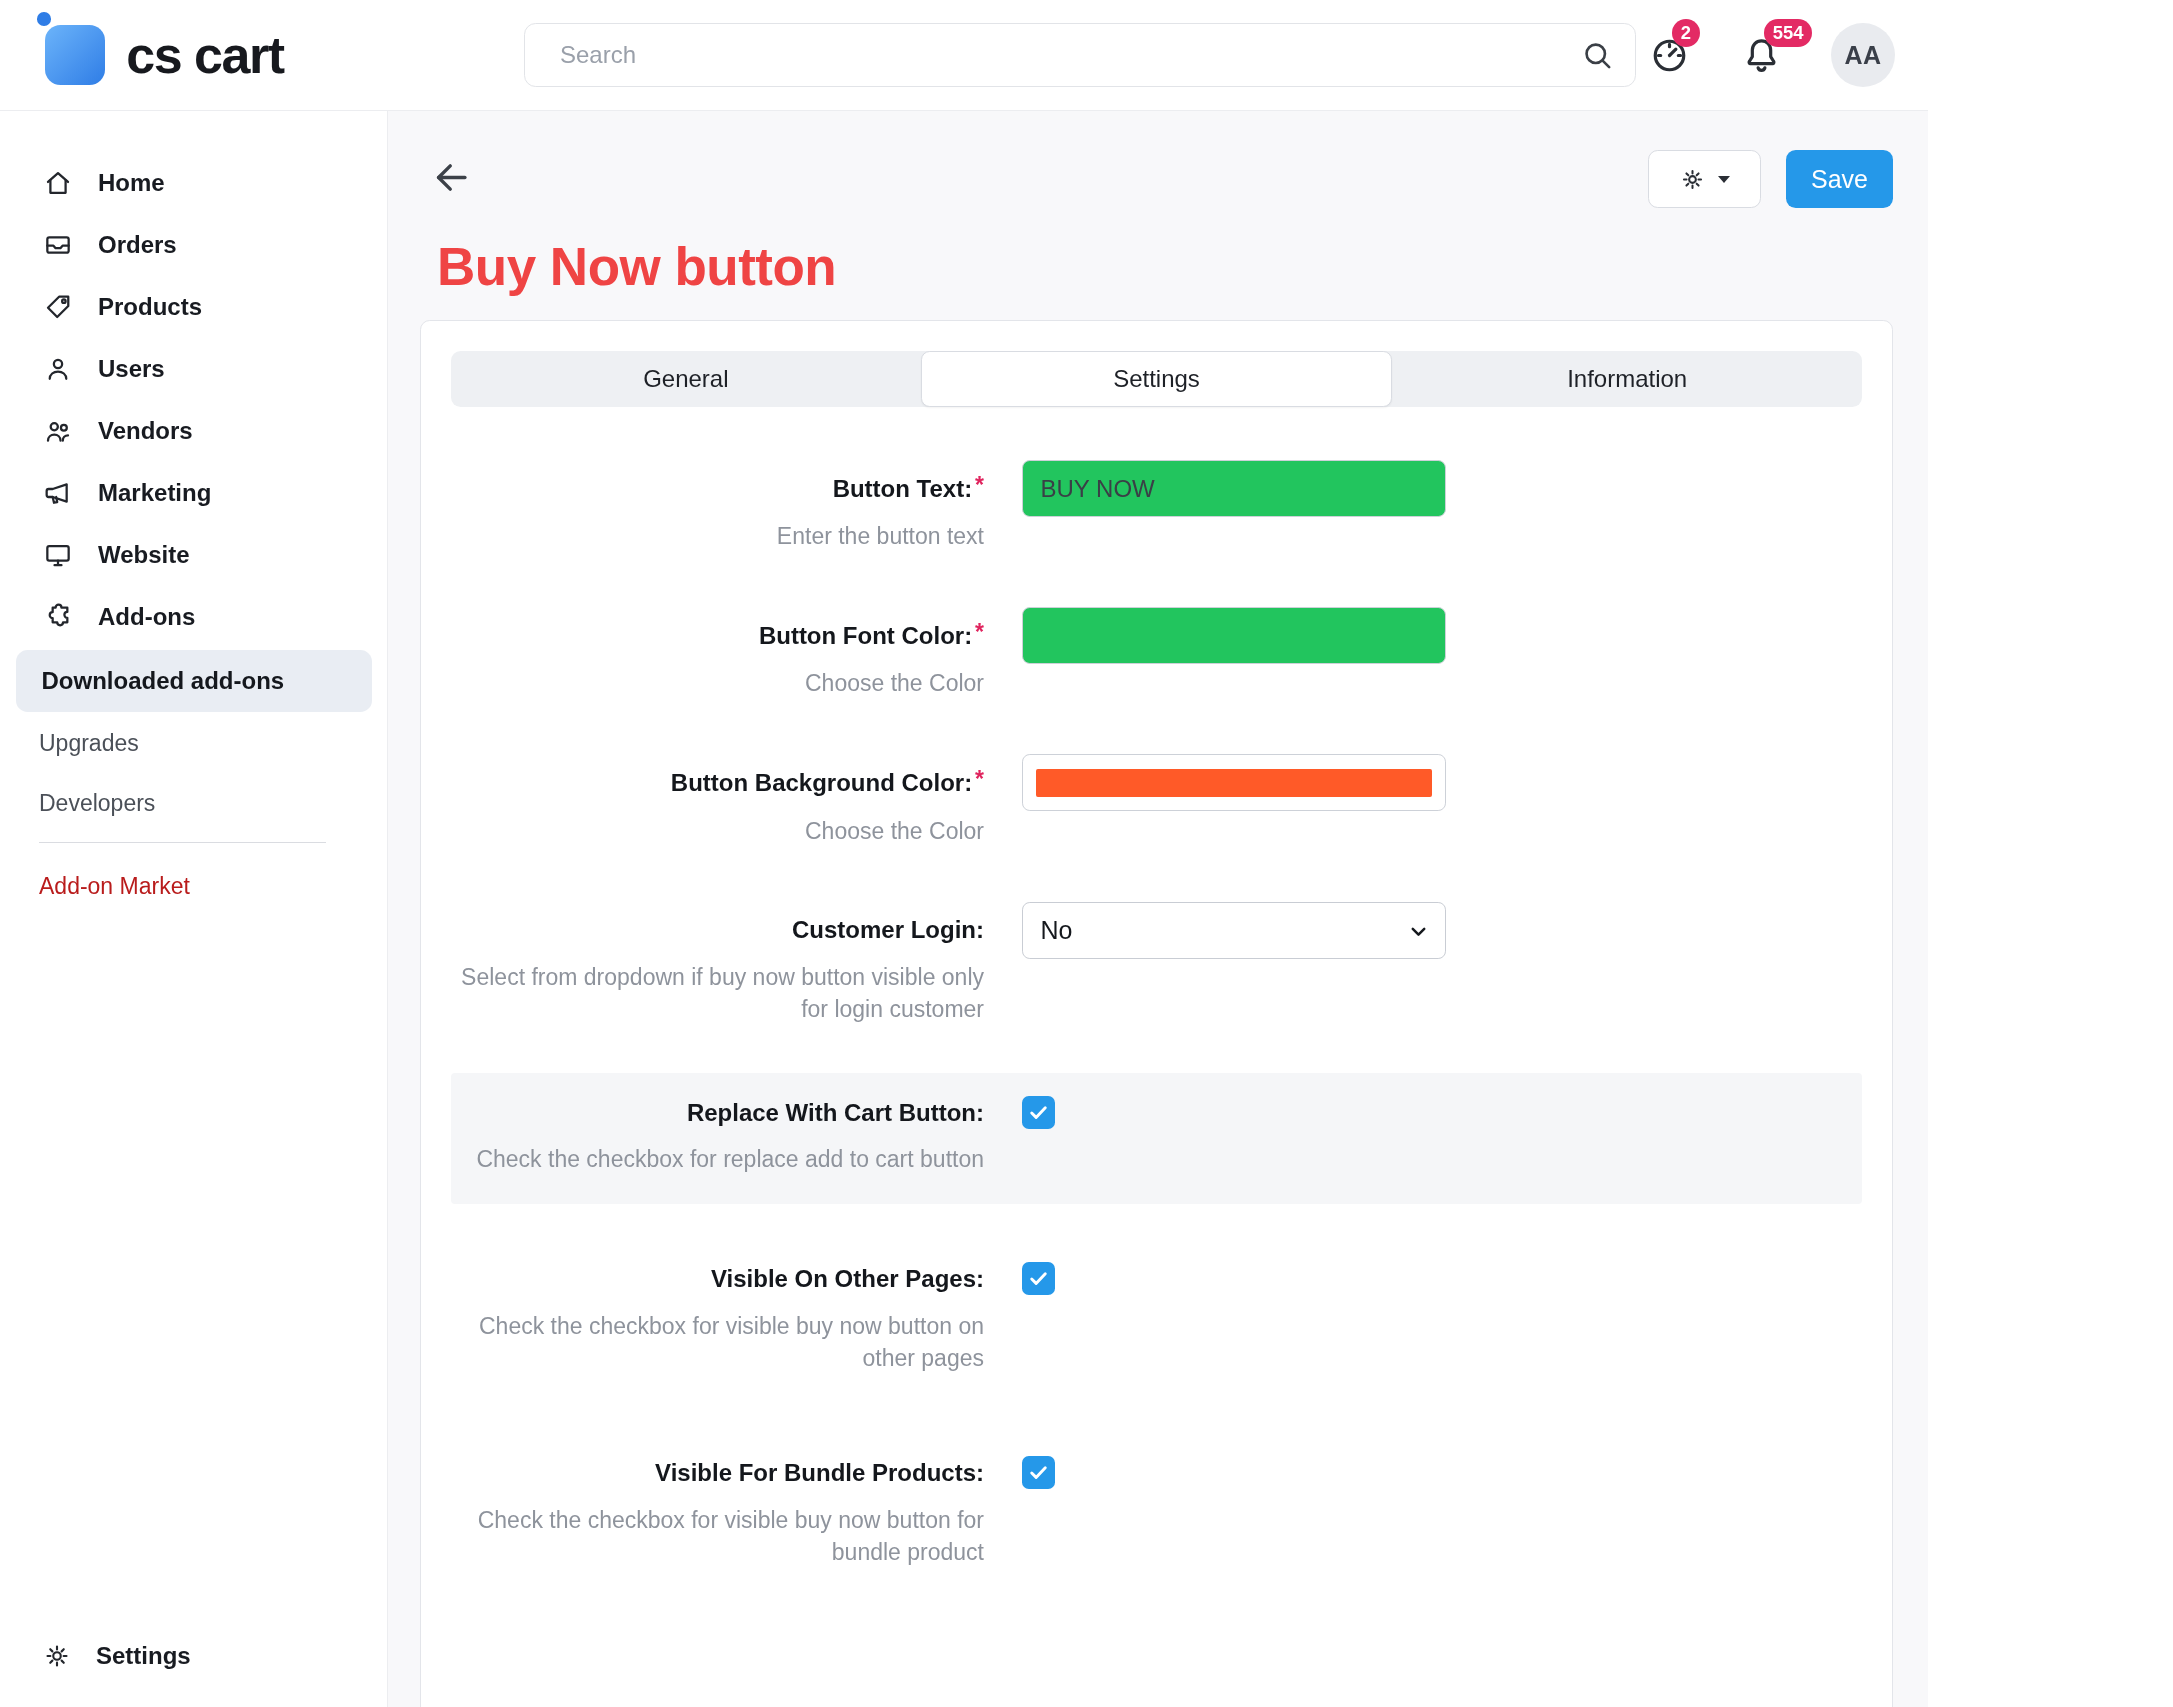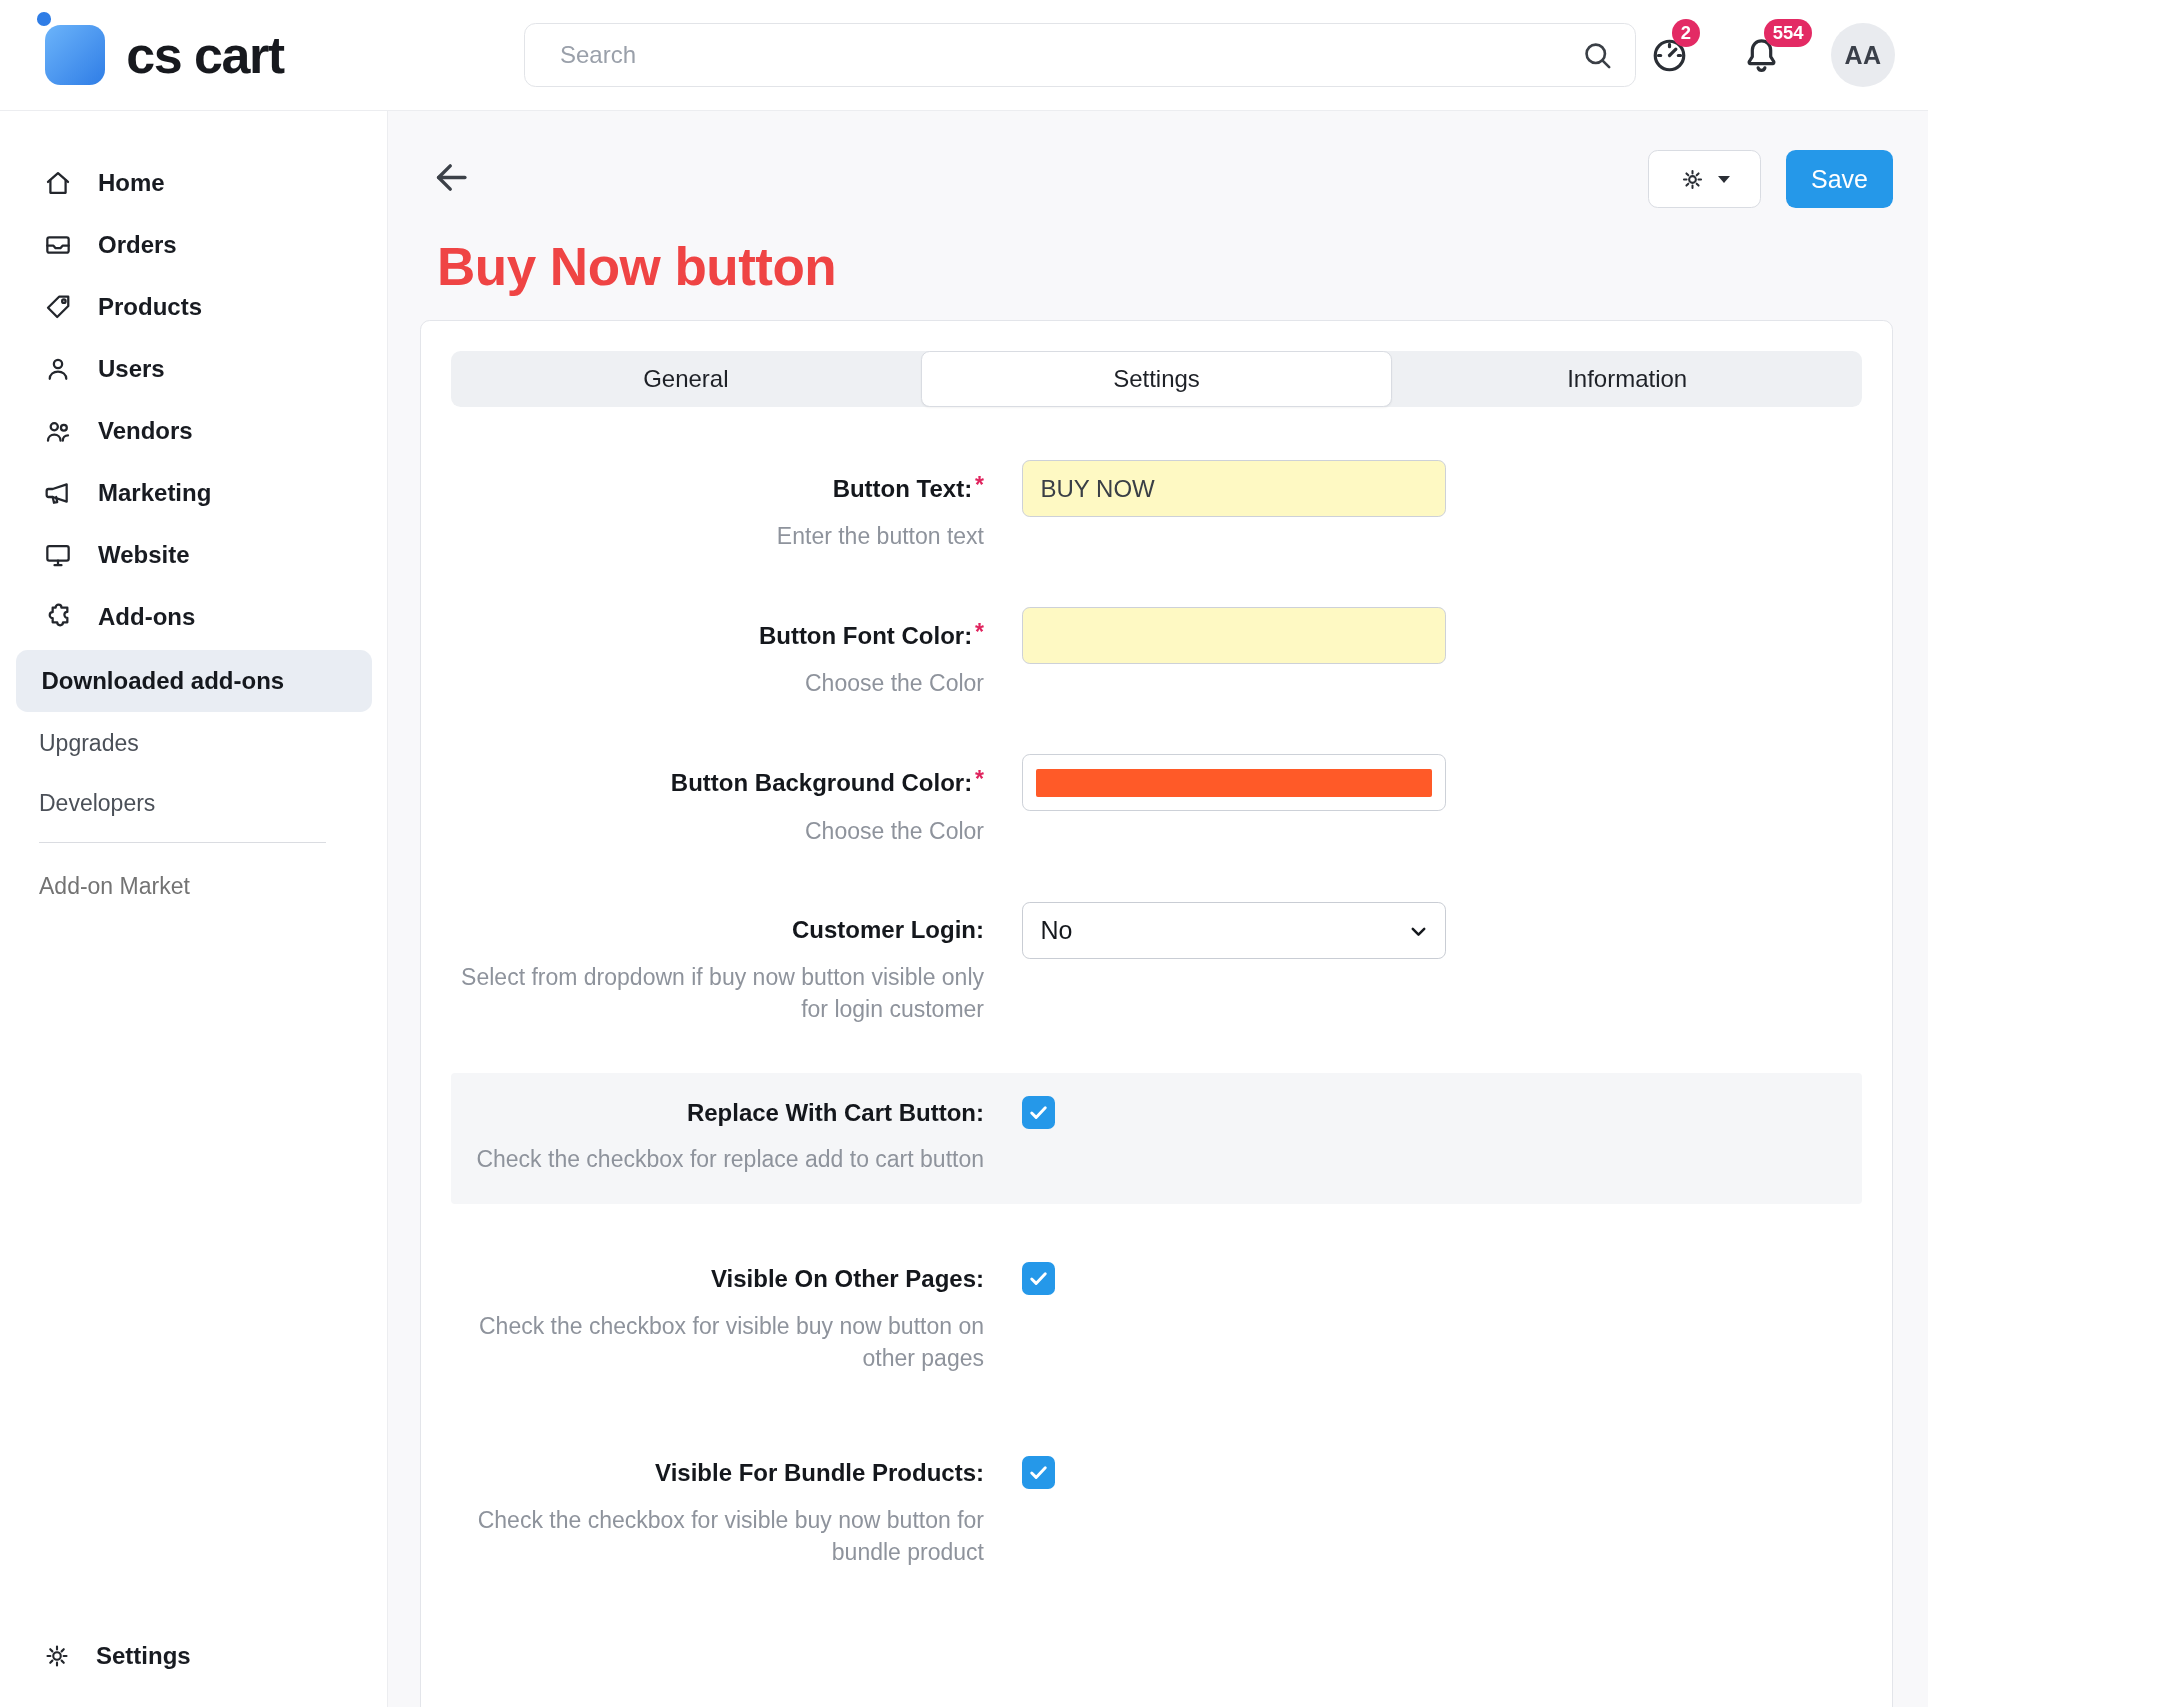--- a/index.html
+++ b/index.html
@@ -31,21 +31,21 @@
   .badge{position:absolute;top:-13.6px;left:25px;background:var(--pink);color:#fff;font-size:18.4px;font-weight:700;line-height:1;padding:4.9px 8.7px;border-radius:969px;min-width:11.6px;text-align:center}
   .avatar{width:64px;height:64px;border-radius:50%;background:#e9ebef;color:#3a3f49;font-size:25px;font-weight:700;display:flex;align-items:center;justify-content:center;letter-spacing:0.5px;cursor:pointer}
 
   
   .sidebar{border-right:1px solid #ecedf0;background:#fff;padding-top:41px;position:relative}
   .nav-item{height:62px;display:flex;align-items:center;gap:24px;padding-left:42px;font-size:24px;font-weight:700;color:#181b21;cursor:pointer}
   .nav-item svg{width:32px;height:32px;color:#23262c;flex:none}
   .active-item{margin:1.9px 15.5px;height:62px;border-radius:11.6px;background:var(--active-bg);display:flex;align-items:center;padding-left:26px;font-size:24px;font-weight:700;color:#15181d;cursor:pointer}
   .sub-link{height:60px;display:flex;align-items:center;padding-left:39px;font-size:23px;color:#4b5058;cursor:pointer}
   .divider{margin:7.8px 0 11.6px 39px;width:287px;border-top:1px solid #dadce1;height:0}
-  .market{height:60px;display:flex;align-items:center;padding-left:39px;font-size:23px;color:#737373;cursor:pointer;margin-top:13.6px}
+  .market{height:60px;display:flex;align-items:center;padding-left:39px;font-size:23px;color:#b91c1c;cursor:pointer;margin-top:13.6px}
   .sidebar-settings{position:absolute;left:42px;bottom:37px;display:flex;align-items:center;gap:24px;font-size:24px;font-weight:700;color:#181b21;cursor:pointer}
   .sidebar-settings svg{width:30px;height:30px;color:#23262c}
 
   
   .main{background:#f8f8fa;position:relative;overflow:hidden;padding:0 35px 0 32px}
   .main-header{position:relative;height:209px}
   .back-btn{position:absolute;left:9.7px;top:45px;width:43px;height:43px;color:#3c4148;cursor:pointer;background:none;border:none;padding:0}
   .back-btn svg{width:43px;height:43px}
   .actions{position:absolute;right:0;top:39px;display:flex;gap:25px}
   .gear-btn{width:113px;height:58px;background:#fff;border:1px solid #d9dce2;border-radius:9.7px;display:flex;align-items:center;justify-content:center;gap:11.6px;color:#2a2e35;cursor:pointer}
@@ -64,21 +64,21 @@
   .form{padding-top:53px}
   .frow{display:grid;grid-template-columns:533px 446px;column-gap:38px;align-items:start;justify-content:start}
   .m57{margin-bottom:55px}
   .m49{margin-bottom:48px}
   .m85{margin-bottom:82px}
   .lab{padding-top:11.6px;text-align:right}
   .frow.check .lab{padding-top:0}
   .lab .t{font-size:24px;font-weight:600;color:#14171c;line-height:33px}
   .req{color:#e0245e;font-size:23px;margin-left:2.9px;position:relative;top:-3.9px;font-weight:600}
   .hint{margin-top:14.6px;font-size:23px;color:#8e939c;line-height:32px;font-weight:400}
-  .inp{width:424px;height:57px;border:1px solid #cdd1d8;border-radius:7.8px;background:#fef9c3;font-size:24px;color:#3a3f46;padding:0 17.5px;font-family:inherit;outline:none}
+  .inp{width:424px;height:57px;border:1px solid #cdd1d8;border-radius:7.8px;background:#22c55e;font-size:24px;color:#3a3f46;padding:0 17.5px;font-family:inherit;outline:none}
   .color-inp{position:relative;width:424px;height:57px;border:1px solid #cdd1d8;border-radius:7.8px;background:#fff;cursor:pointer}
   .swatch{position:absolute;left:12.6px;right:12.6px;top:13.6px;bottom:13.6px;border-radius:1.9px}
   .select{width:424px;height:57px;border:1px solid #c9cdd4;border-radius:7.8px;background:#fff;display:flex;align-items:center;padding:0 17.5px;font-size:25px;color:#15181d;position:relative;cursor:pointer}
   .select svg{position:absolute;right:13.6px;top:16.5px;width:25px;height:25px;color:#15181d}
   .band{background:#f5f6f8;border-radius:3.9px;padding:23px 0 29px;margin-bottom:58px}
   .checkbox{width:33px;height:33px;border-radius:6.8px;background:#fff;border:1px solid #c5cad1;display:flex;align-items:center;justify-content:center;cursor:pointer}
   .checkbox.checked{background:var(--accent);border:none}
   .checkbox svg{display:none;width:25px;height:25px}
   .checkbox.checked svg{display:block}
 </style>

